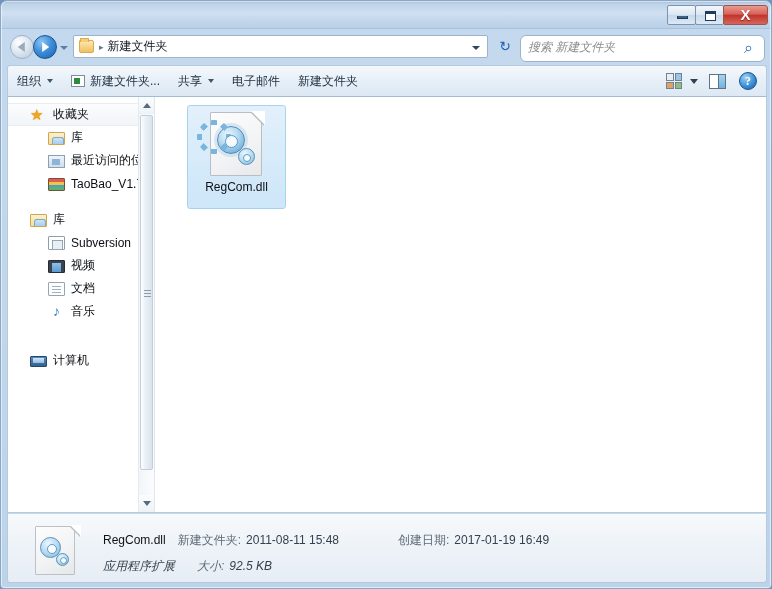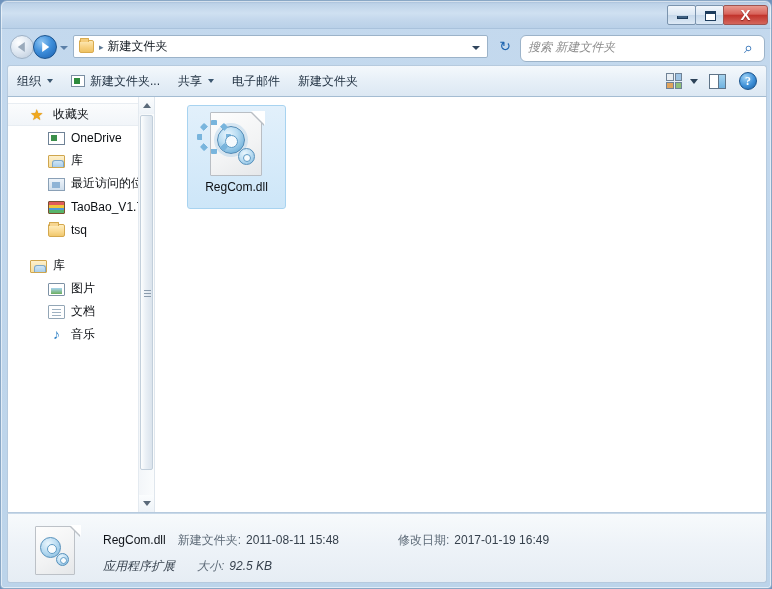--- a/index.html
+++ b/index.html
@@ -812,62 +812,62 @@
   <div class="body-area">
 
     <div class="navpane">
       <div class="nav-list">
 
         <div class="nav-row group hl">
           <span class="nav-ico ic-star">★</span>
           <span>收藏夹</span>
         </div>
         <div class="nav-row child">
-          <span class="nav-ico ic-onedrive"></span>
-          <span>OneDrive</span>
-        </div>
-        <div class="nav-row child">
           <span class="nav-ico ic-lib"></span>
           <span>库</span>
         </div>
         <div class="nav-row child">
           <span class="nav-ico ic-recent"></span>
           <span>最近访问的位置</span>
         </div>
         <div class="nav-row child">
           <span class="nav-ico ic-books"></span>
           <span>TaoBao_V1.7.8.</span>
         </div>
-        <div class="nav-row child">
-          <span class="nav-ico ic-folder"></span>
-          <span>tsq</span>
-        </div>
 
         <div class="nav-gap"></div>
 
         <div class="nav-row group">
           <span class="nav-ico ic-lib"></span>
           <span>库</span>
         </div>
         <div class="nav-row child">
-          <span class="nav-ico ic-picture"></span>
-          <span>图片</span>
+          <span class="nav-ico ic-subversion"></span>
+          <span>Subversion</span>
+        </div>
+        <div class="nav-row child">
+          <span class="nav-ico ic-video"></span>
+          <span>视频</span>
         </div>
         <div class="nav-row child">
           <span class="nav-ico ic-doc"></span>
           <span>文档</span>
         </div>
         <div class="nav-row child">
           <span class="nav-ico ic-music">♪</span>
           <span>音乐</span>
         </div>
 
         <div class="nav-gap"></div>
         <div class="nav-gap"></div>
 
+        <div class="nav-row group">
+          <span class="nav-ico ic-computer"></span>
+          <span>计算机</span>
+        </div>
       </div>
 
       <div class="nav-scroll">
         <div class="sb-arrow up"></div>
         <div class="sb-thumb">
           <div class="sb-grip"></div>
         </div>
         <div class="sb-arrow down"></div>
       </div>
     </div>
@@ -902,21 +902,21 @@
 
     <div class="dp-line1">
       <span class="dp-strong">RegCom.dll</span>
       <span class="gap-md"></span>
       <span class="dp-label">新建文件夹:</span>
       <span class="gap-md" style="width:5px"></span>
       <span class="dp-value">2011-08-11 15:48</span>
     </div>
 
     <div class="dp-created">
-      <span class="dp-label">修改日期:</span>
+      <span class="dp-label">创建日期:</span>
       <span class="gap-md" style="width:5px"></span>
       <span class="dp-value">2017-01-19 16:49</span>
     </div>
 
     <div class="dp-line2">
       <span class="dp-value">应用程序扩展</span>
       <span class="gap-lg"></span>
       <span class="dp-label">大小:</span>
       <span class="gap-md" style="width:5px"></span>
       <span class="dp-value">92.5 KB</span>

